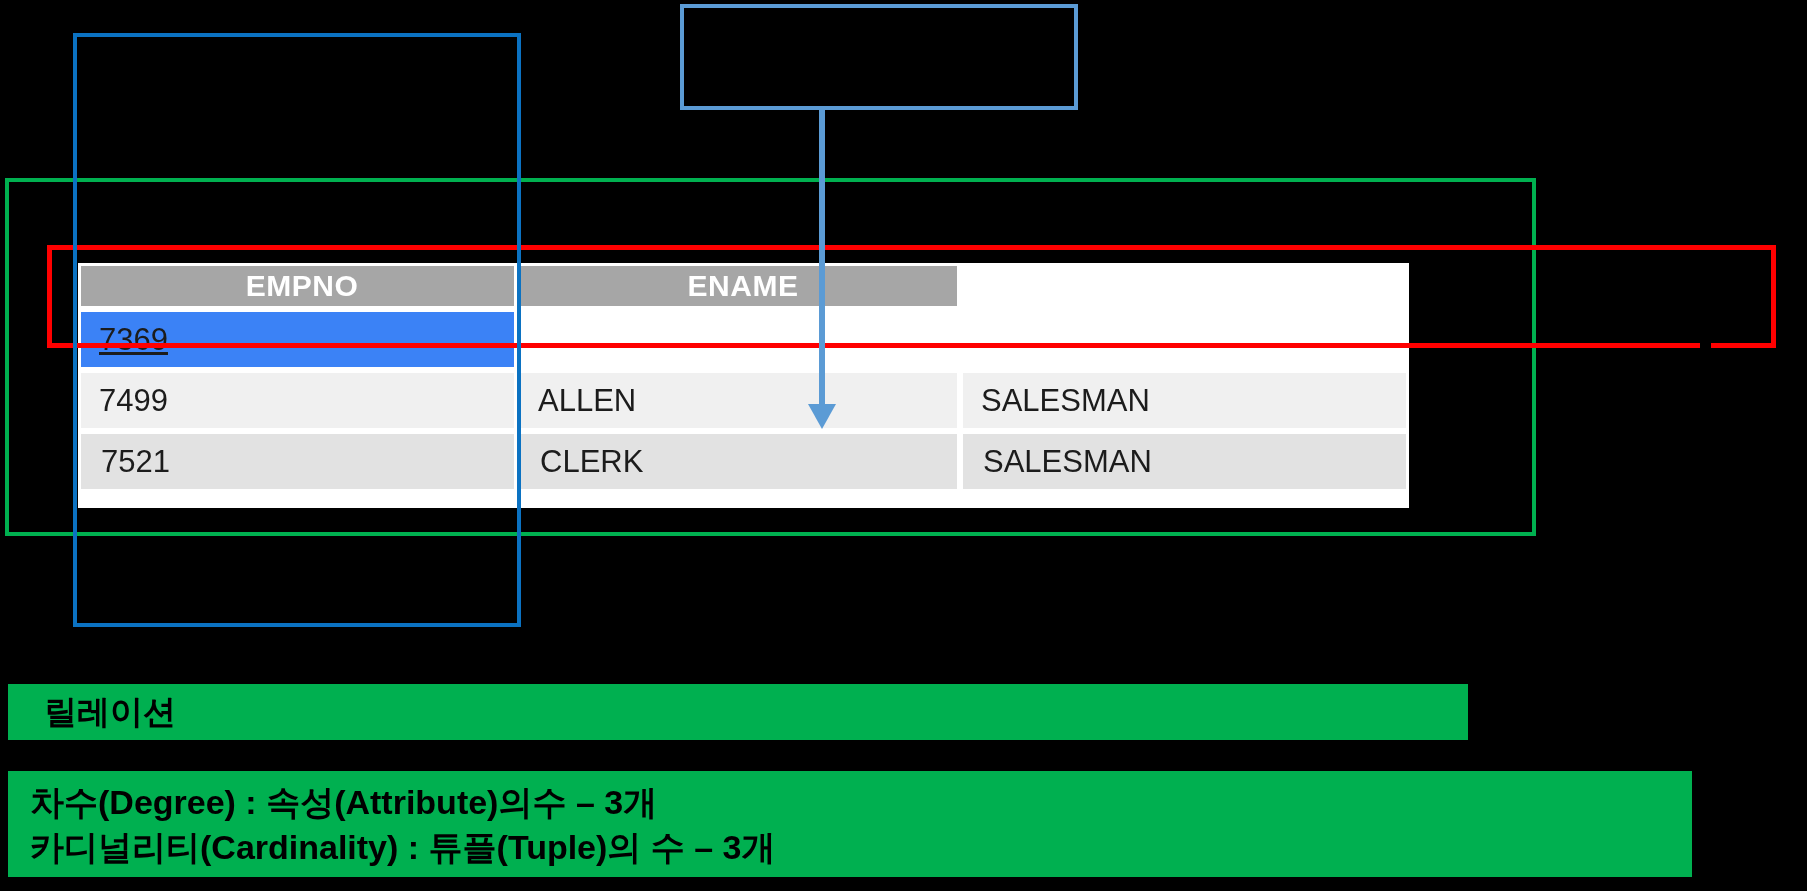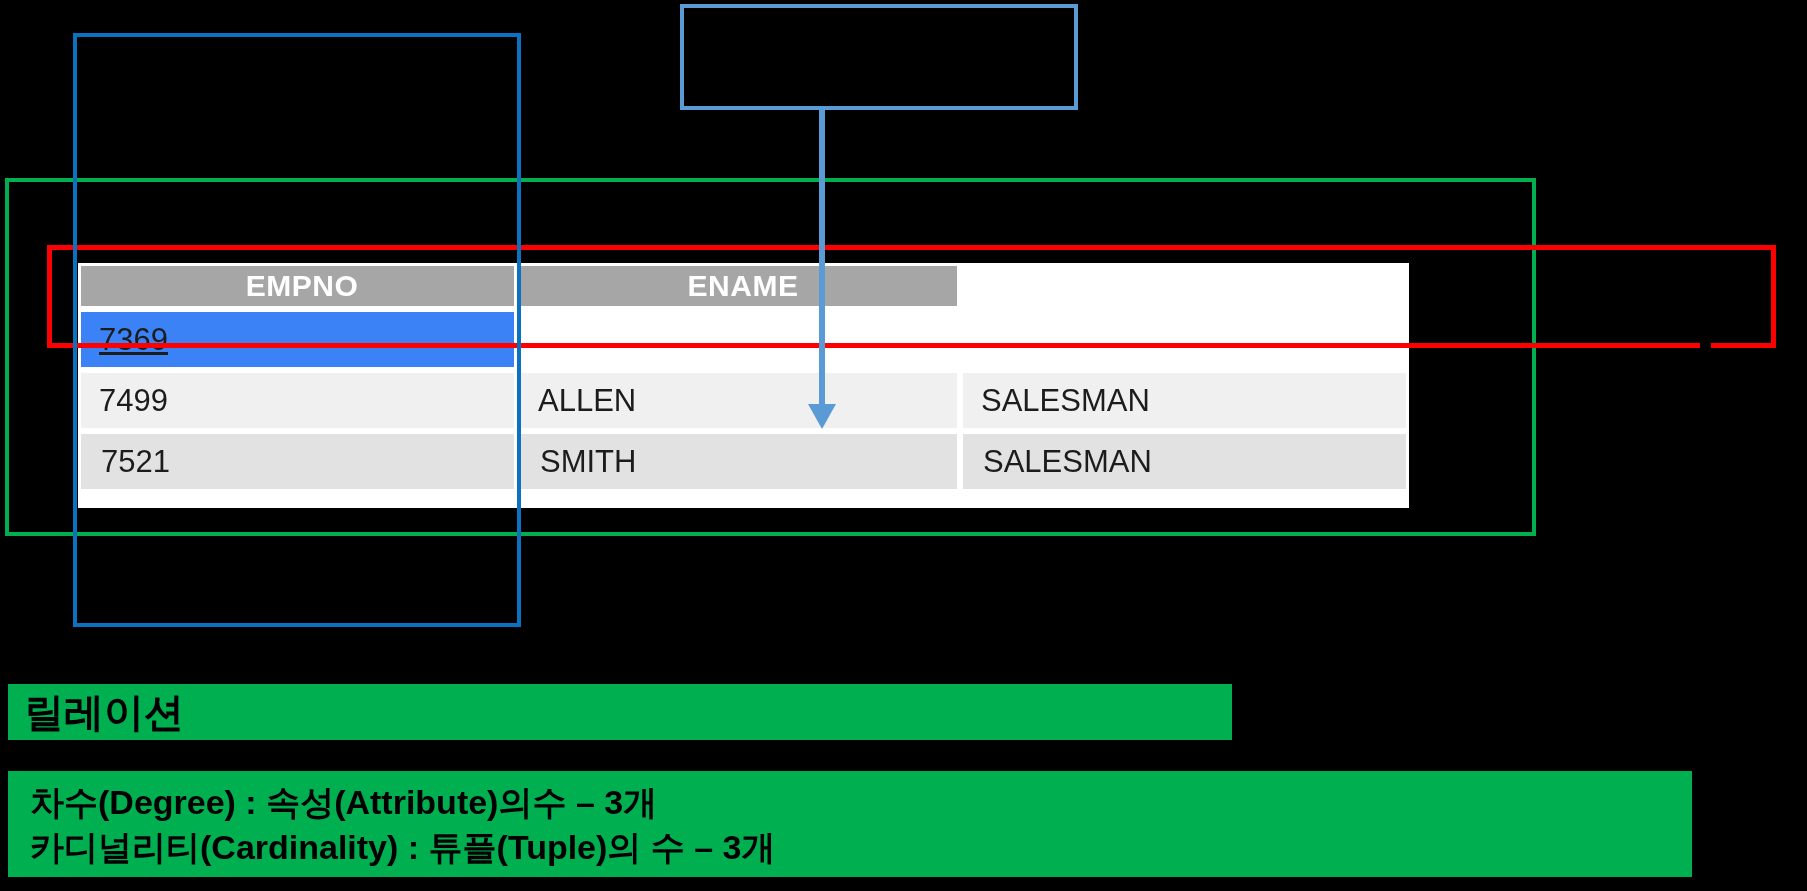--- a/index.html
+++ b/index.html
@@ -33,21 +33,21 @@
   .cell { display: flex; align-items: center; box-sizing: border-box; }
   .c1 { width: 433px; } .c2 { width: 437px; } .c3 { width: 443px; }
   .hrow .cell { height: 40px; background: #A6A6A6; color: #FFFFFF; font-weight: bold; font-size: 30px; justify-content: center; letter-spacing: 0.5px; padding-left: 9px; }
   .drow .cell { height: 55px; color: #1C1C1C; font-size: 31px; padding-left: 18px; }
   .drow.odd  .cell { background: #3b82f6; text-decoration: underline; }
   .drow.even .cell { background: #F0F0F0; }
   .drow.last .cell { background: #E2E2E2; padding-left: 20px; }
 
   
   .bar { background: #00B050; color: #000000; font-weight: bold; z-index: 2; }
-  .bar-relation { left: 8px; top: 684px; width: 1224px; height: 56px; display: flex; align-items: center; padding-left: 16px; font-size: 40px; }
+  .bar-relation { left: 8px; top: 684px; width: 1460px; height: 56px; display: flex; align-items: center; padding-left: 36px; font-size: 33px; }
   .bar-metrics  { left: 8px; top: 771px; width: 1684px; height: 106px; padding: 9px 0 0 22px; font-size: 34px; line-height: 45px; }
 </style>
 </head>
 <body>
 
 <div class="canvas">
 
   <div class="abs emp-table">
     <div class="trow hrow">
       <div class="cell c1">EMPNO</div>
@@ -56,21 +56,21 @@
     <div class="trow drow odd">
       <div class="cell c1">7369</div>
     </div>
     <div class="trow drow even">
       <div class="cell c1">7499</div>
       <div class="cell c2">ALLEN</div>
       <div class="cell c3">SALESMAN</div>
     </div>
     <div class="trow drow last">
       <div class="cell c1">7521</div>
-      <div class="cell c2">SMITH</div>
+      <div class="cell c2">CLERK</div>
       <div class="cell c3">SALESMAN</div>
     </div>
   </div>
 
   <div class="abs green-rect"></div>
 
   <div class="abs red-rect"></div>
   <div class="abs red-notch"></div>
 
   <div class="abs attr-rect"></div>

